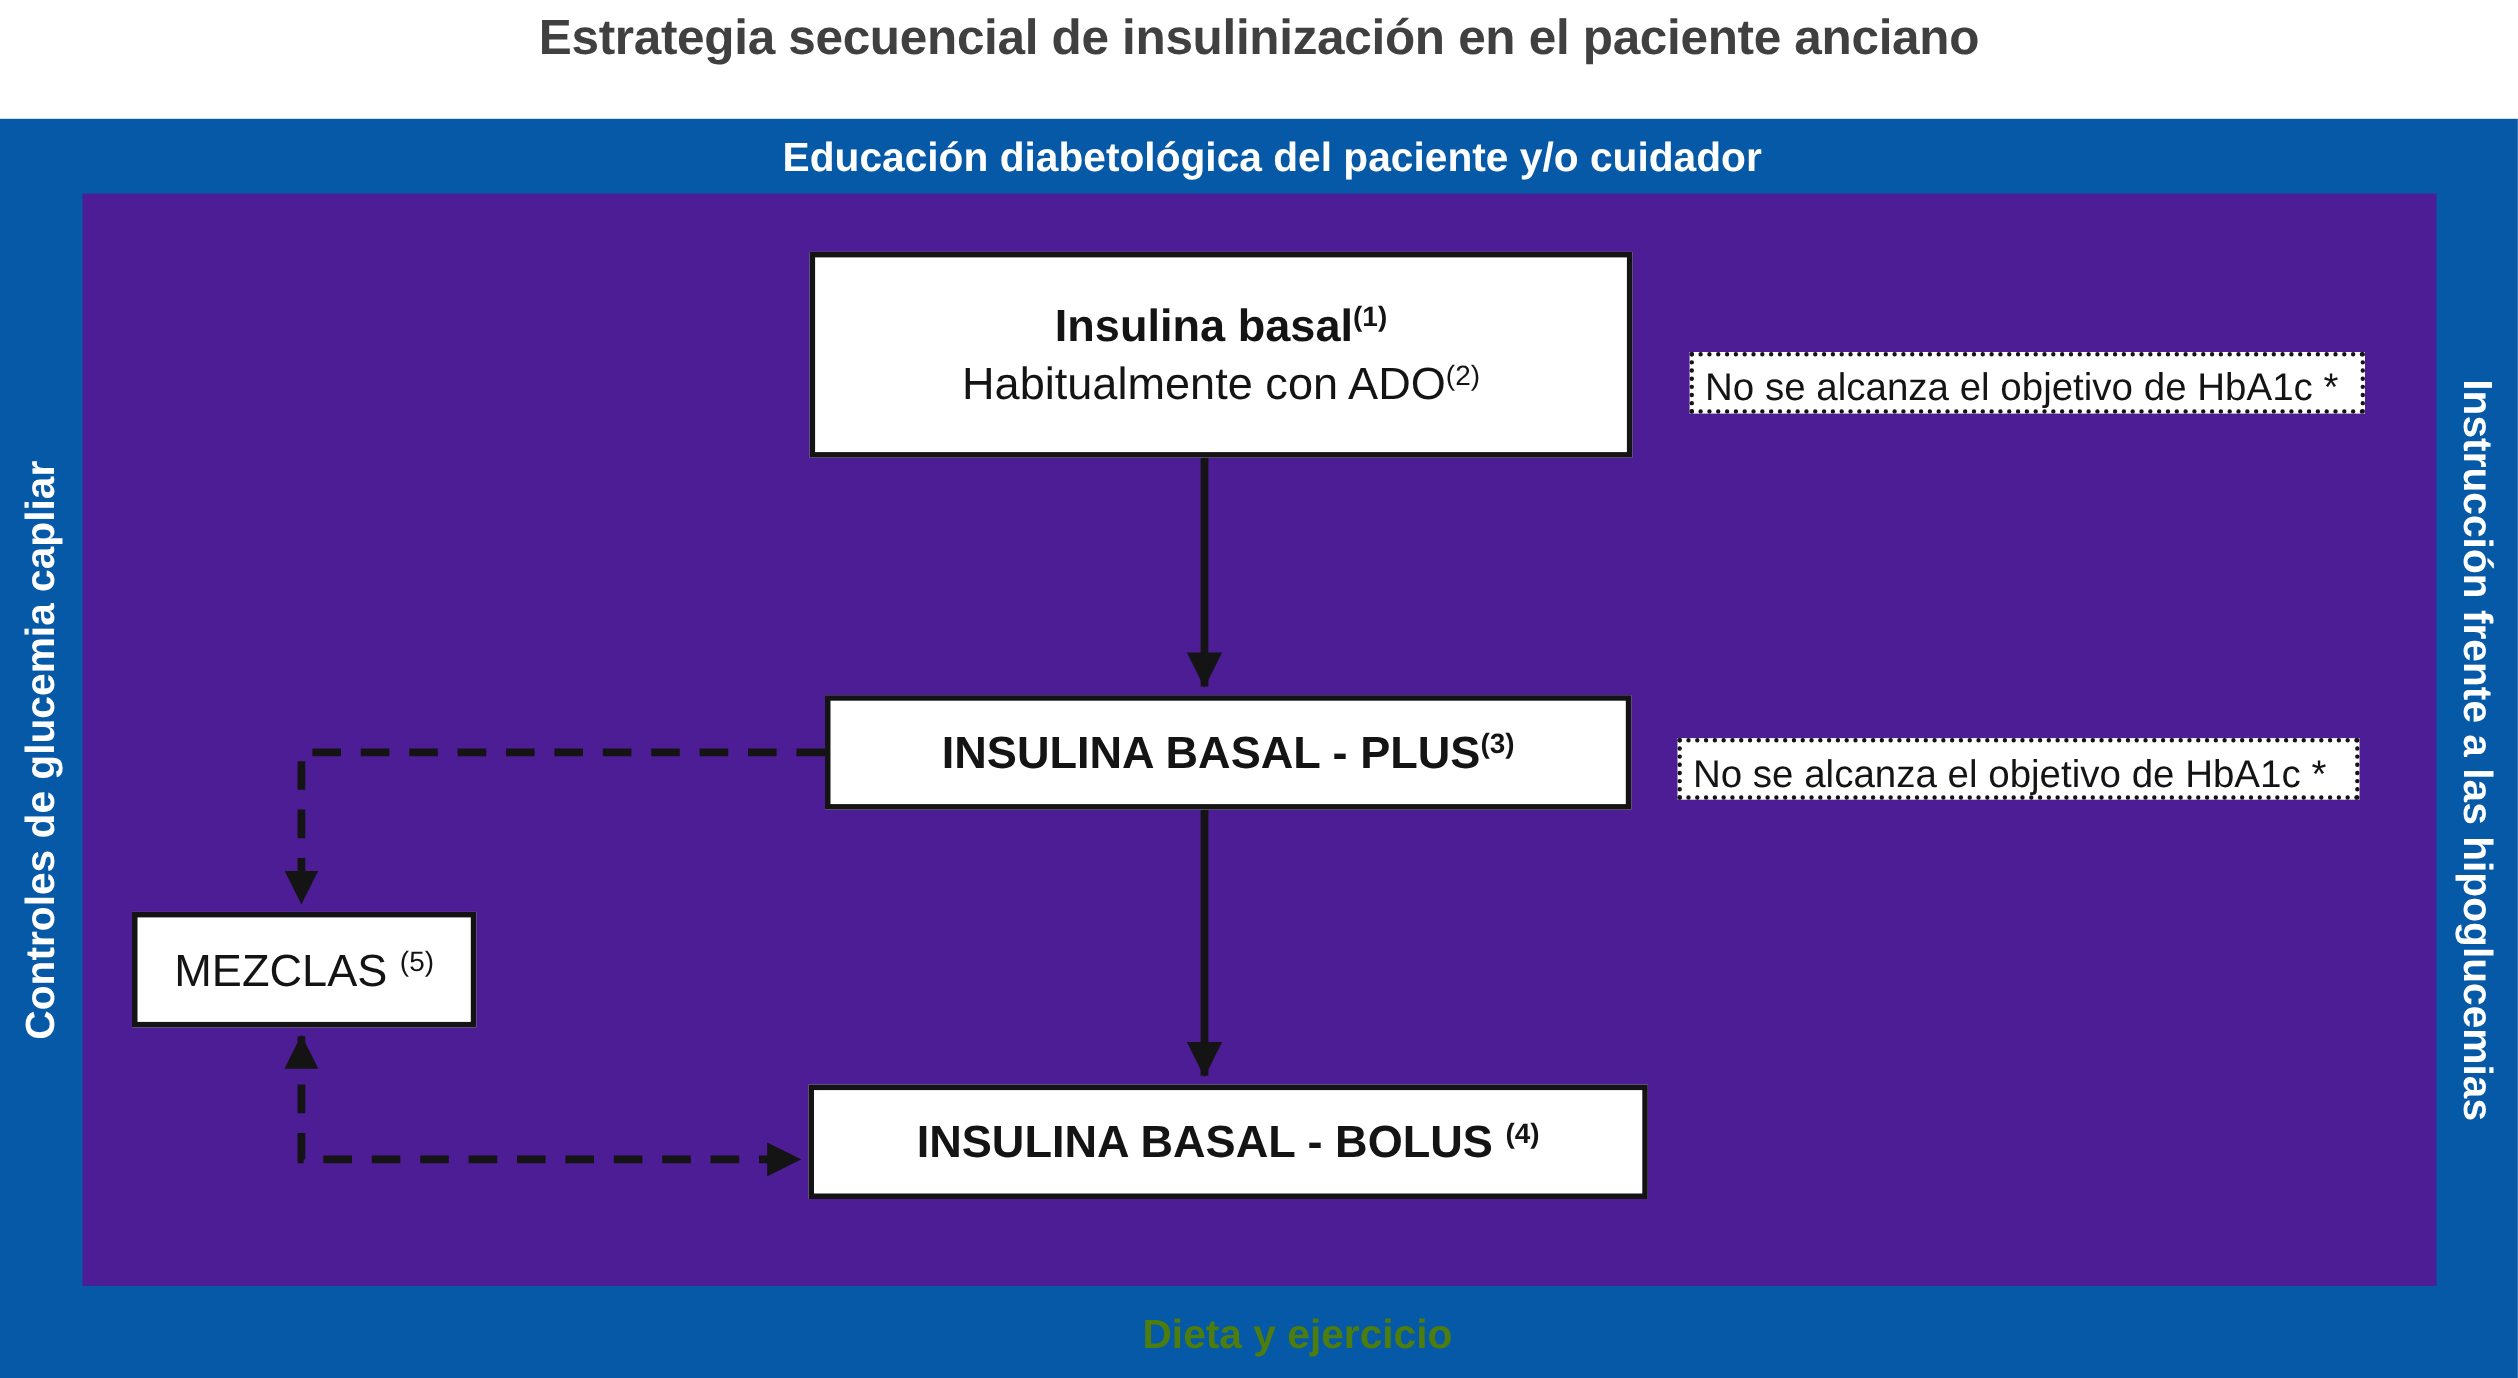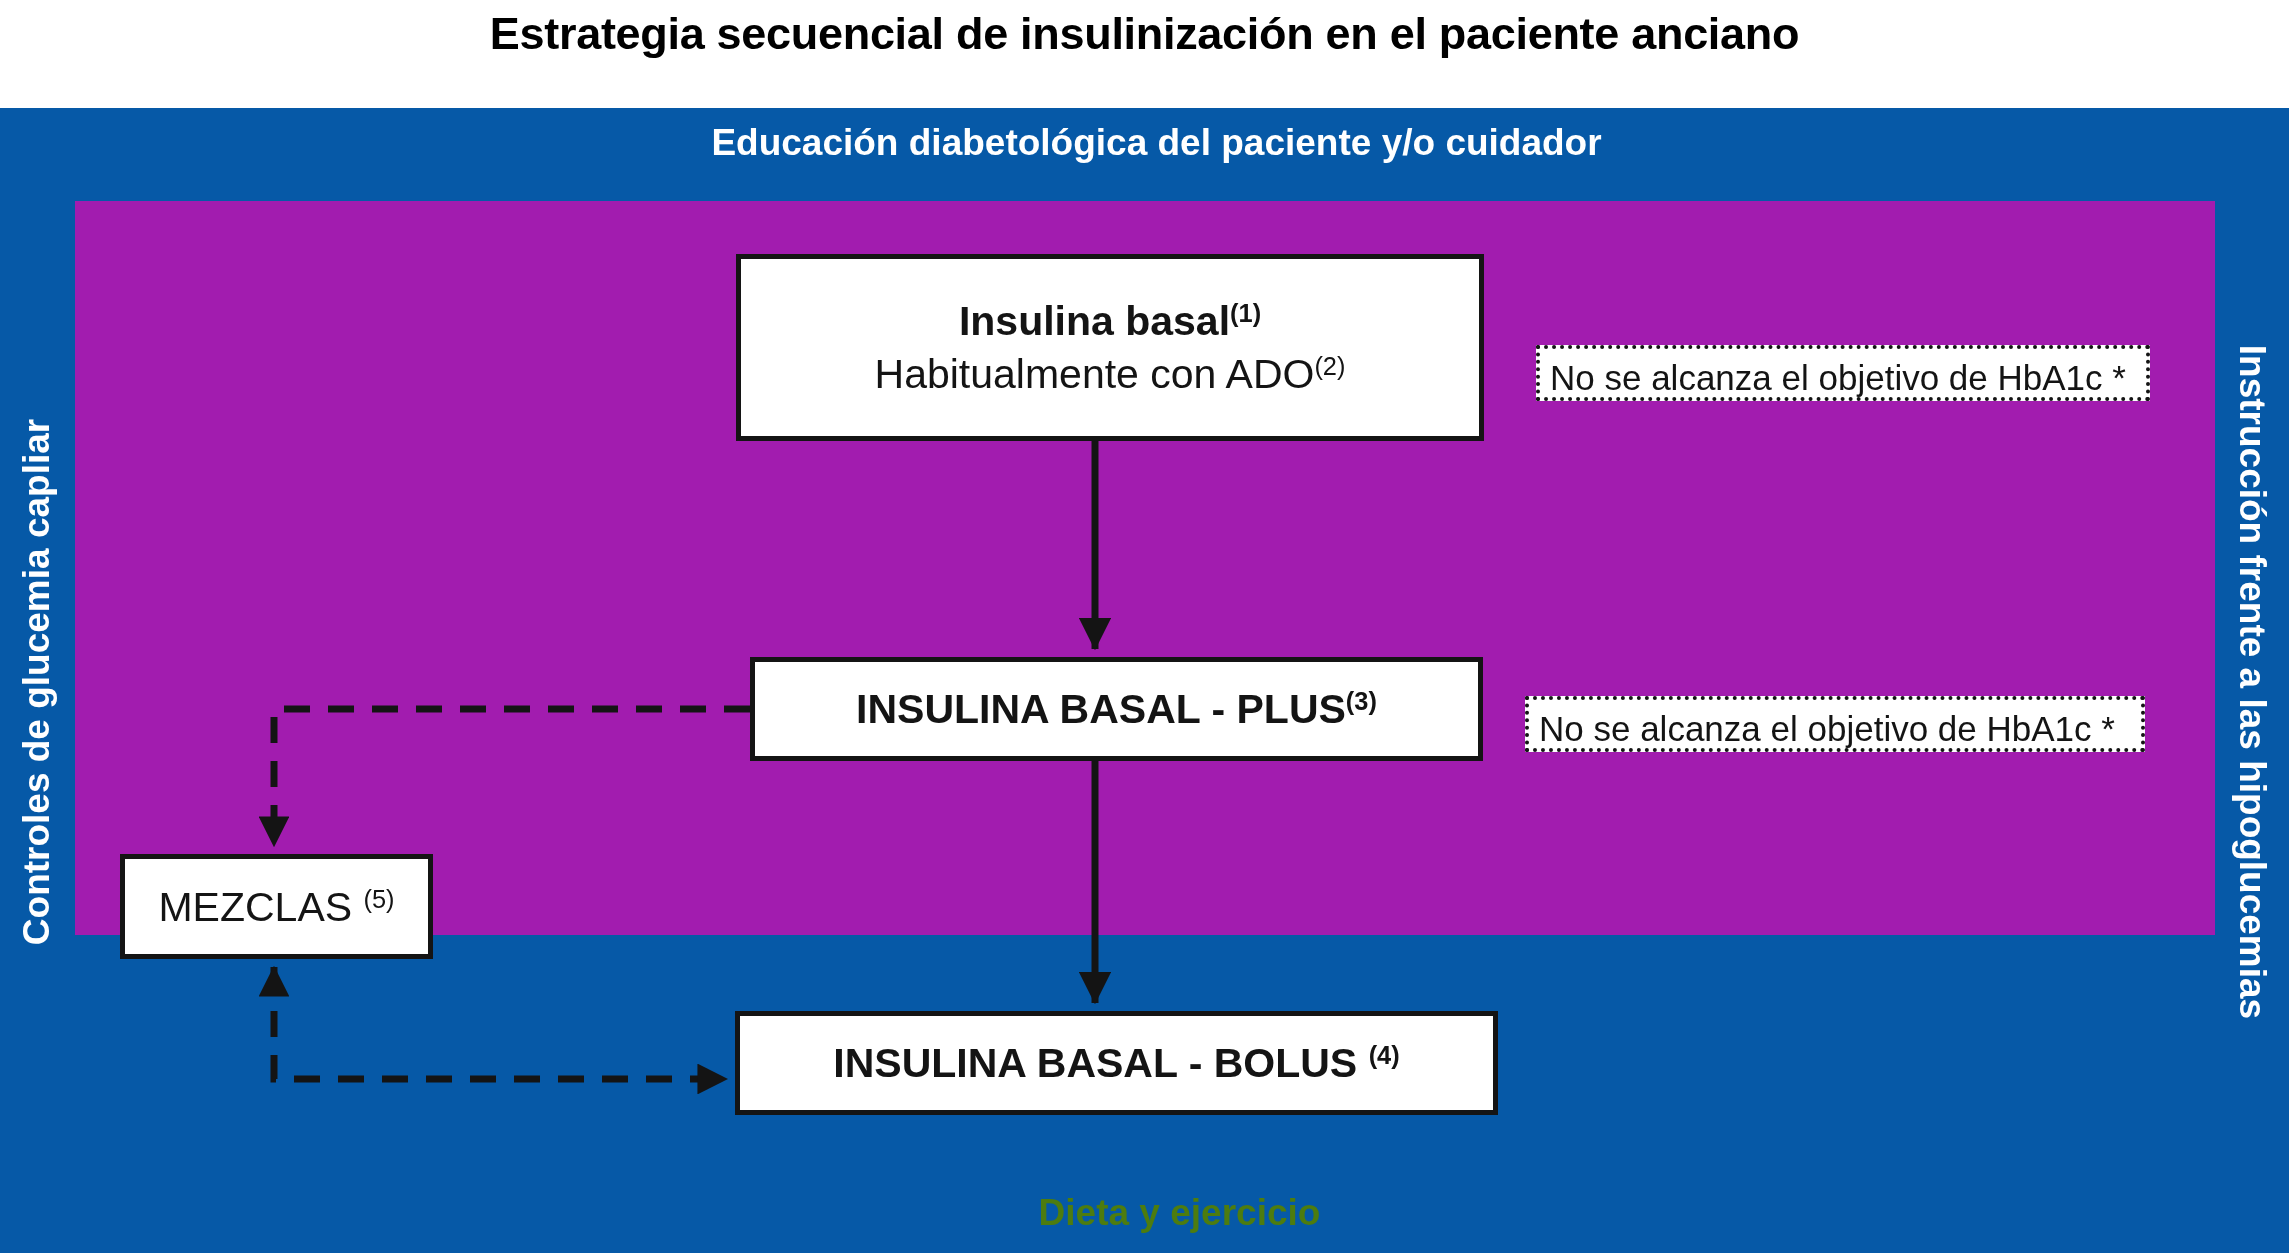--- a/index.html
+++ b/index.html
@@ -21,21 +21,21 @@
 
   
   .page-title {
     position: absolute;
     left: 0;
     top: 4px;
     width: 2289px;
     text-align: center;
     font-size: 45px;
     font-weight: bold;
-    color: #000000;
+    color: #404040;
     letter-spacing: -0.3px;
     line-height: 60px;
     white-space: nowrap;
   }
 
   
   .blue-frame {
     position: absolute;
     left: 0;
     top: 108px;
@@ -111,24 +111,24 @@
     line-height: 40px;
     white-space: nowrap;
     transform: rotate(90deg);
     transform-origin: center center;
   }
 
   
   .canvas {
     position: absolute;
     left: 75px;
-    top: 201px;
+    top: 176px;
     width: 2140px;
-    height: 734px;
-    background: #a21caf;
+    height: 993px;
+    background: #4c1d95;
   }
 
   
   .node {
     position: absolute;
     border: 5px solid #141414;
     background: #ffffff;
     display: flex;
     flex-direction: column;
     align-items: center;

